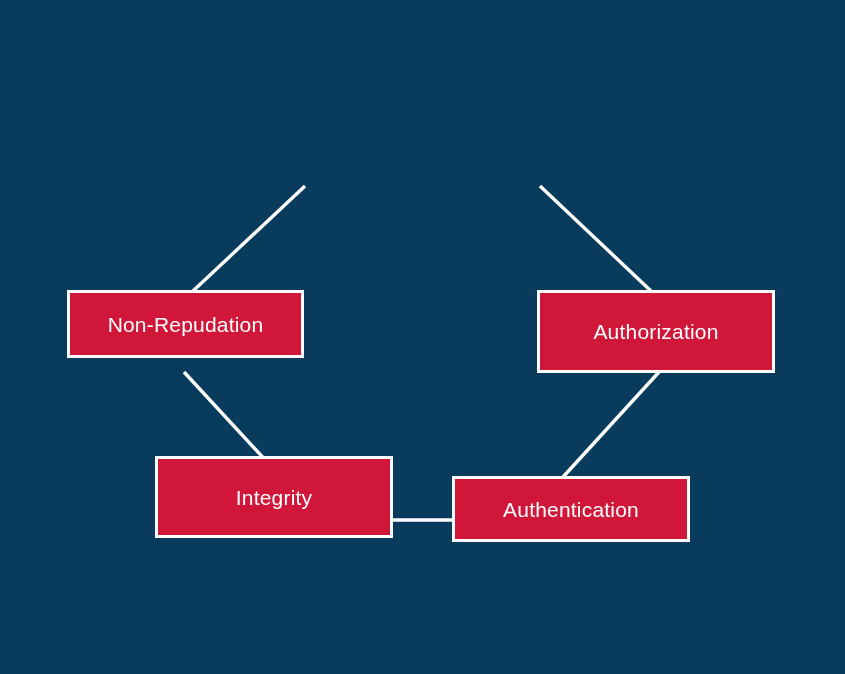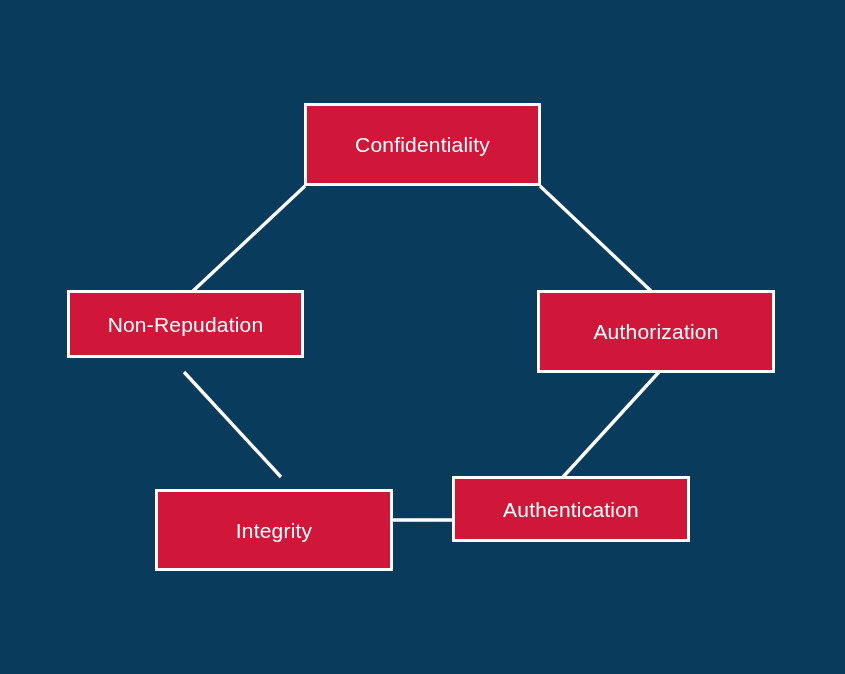--- a/index.html
+++ b/index.html
@@ -36,39 +36,36 @@
     color: #ffffff;
     font-size: 21px;
     font-weight: 400;
     letter-spacing: 0.2px;
     line-height: 1;
     white-space: nowrap;
   }
   .n-confidentiality { left: 304px; top: 103px;  width: 237px; height: 83px; }
   .n-nonrepudation   { left: 67px;  top: 290px;  width: 237px; height: 68px; }
   .n-authorization   { left: 537px; top: 290px;  width: 238px; height: 83px; }
-  .n-integrity       { left: 155px; top: 489px;  width: 238px; height: 82px; }
+  .n-integrity       { left: 155px; top: 456px;  width: 238px; height: 82px; }
   .n-authentication  { left: 452px; top: 476px;  width: 238px; height: 66px; }
 </style>
 </head>
 <body>
 
 <div id="stage">
 
   <svg id="edges" viewBox="0 0 845 674" xmlns="http://www.w3.org/2000/svg">
     <line x1="193" y1="291" x2="305" y2="186" stroke="#ffffff" stroke-width="3.4"></line>
     <line x1="540" y1="186" x2="651" y2="291" stroke="#ffffff" stroke-width="3.4"></line>
     <line x1="184" y1="372" x2="281" y2="477" stroke="#ffffff" stroke-width="3.4"></line>
     <line x1="659" y1="372" x2="563" y2="477" stroke="#ffffff" stroke-width="3.4"></line>
     <line x1="392" y1="520" x2="455" y2="520" stroke="#ffffff" stroke-width="3.4"></line>
   </svg>
 
-  <div class="node n-confidentiality">
-    <span class="node-label">Confidentiality</span>
-  </div>
 
   <div class="node n-nonrepudation">
     <span class="node-label">Non-Repudation</span>
   </div>
 
   <div class="node n-authorization">
     <span class="node-label">Authorization</span>
   </div>
 
   <div class="node n-integrity">

